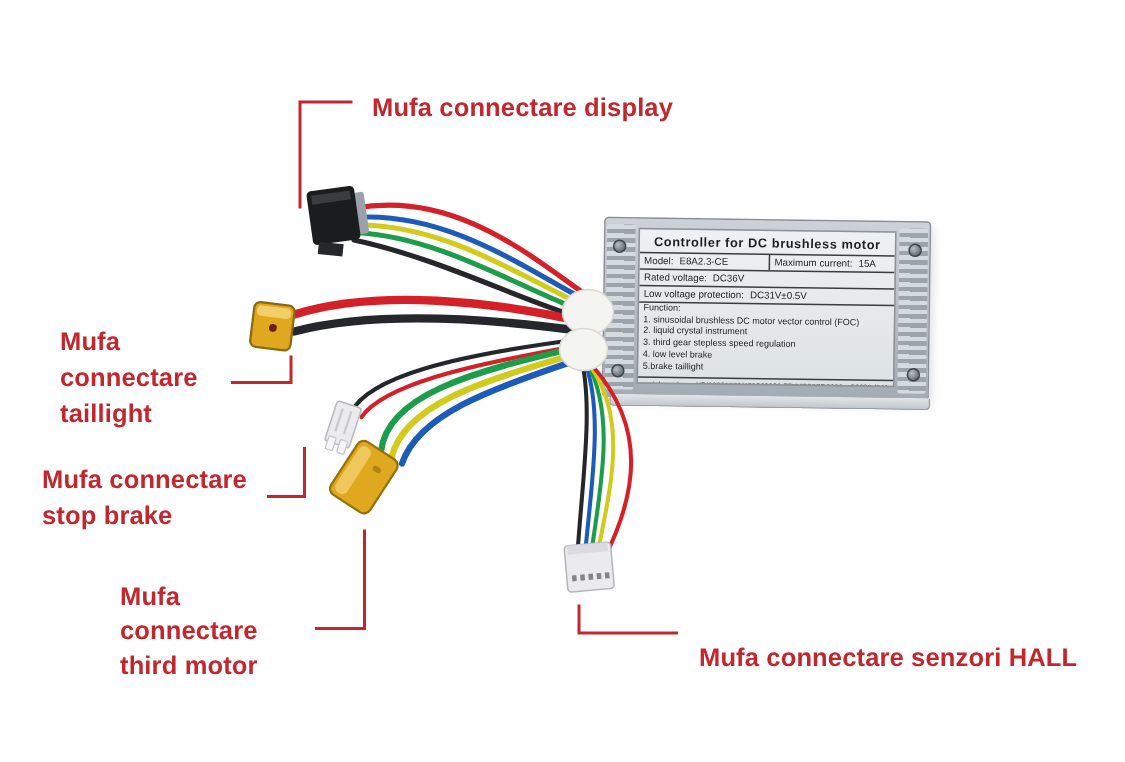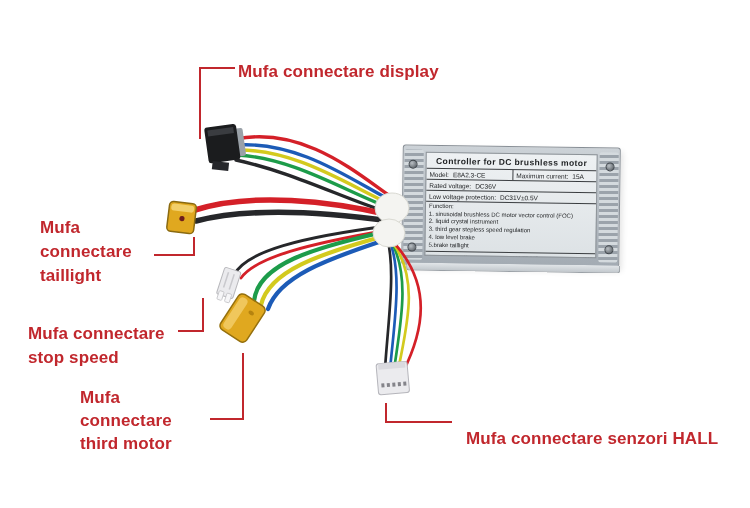--- a/index.html
+++ b/index.html
@@ -7,23 +7,23 @@
     position:relative;width:750px;height:508px;background:#ffffff;overflow:hidden;
     font-family:"Liberation Sans",sans-serif;
   }
   svg{position:absolute;left:0;top:0;}
   
   .ann{
     position:absolute;color:#c1272d;font-weight:600;font-size:17px;line-height:24px;
     letter-spacing:.1px;
   }
   .ann.center{}
-  #ann-display{left:238px;top:60px;}
+  #ann-display{left:248px;top:60px;}
   #ann-acumulator{left:40px;top:216px;width:130px;}
-  #ann-stop{left:28px;top:322px;width:152px;}
+  #ann-stop{left:28px;top:308px;width:152px;}
   #ann-faze{left:80px;top:386px;width:132px;line-height:23px;}
   #ann-hall{left:466px;top:427px;}
   
   .controller{
     position:absolute;left:402px;top:146px;width:216px;height:118px;
     background:linear-gradient(180deg,#ccd2d7 0%,#b4bbc2 55%,#a3abb3 100%);
     border:1px solid #878e95;border-radius:3px;transform:rotate(0.8deg);
     box-shadow:2px 4px 6px rgba(0,0,0,0.12);
   }
   .controller::after{
@@ -175,21 +175,21 @@
   <div class="ann" id="ann-display">Mufa connectare display</div>
 
   <div class="ann center" id="ann-acumulator">
     <div>Mufa</div>
     <div>connectare</div>
     <div>taillight</div>
   </div>
 
   <div class="ann center" id="ann-stop">
     <div>Mufa connectare</div>
-    <div>stop speed</div>
+    <div>stop brake</div>
   </div>
 
   <div class="ann center" id="ann-faze">
     <div>Mufa</div>
     <div>connectare</div>
     <div>third motor</div>
   </div>
 
   <div class="ann" id="ann-hall">Mufa connectare senzori HALL</div>
 

